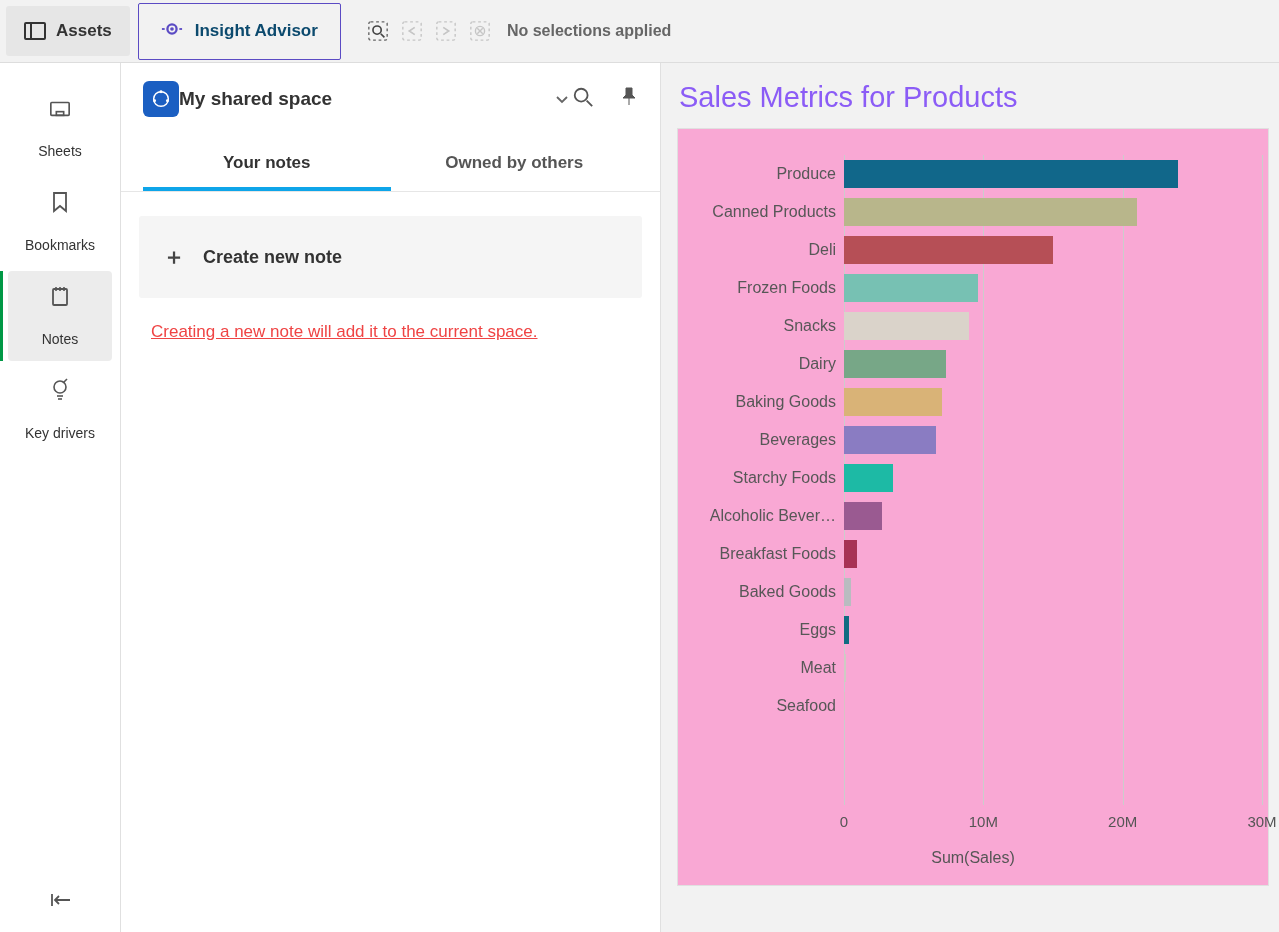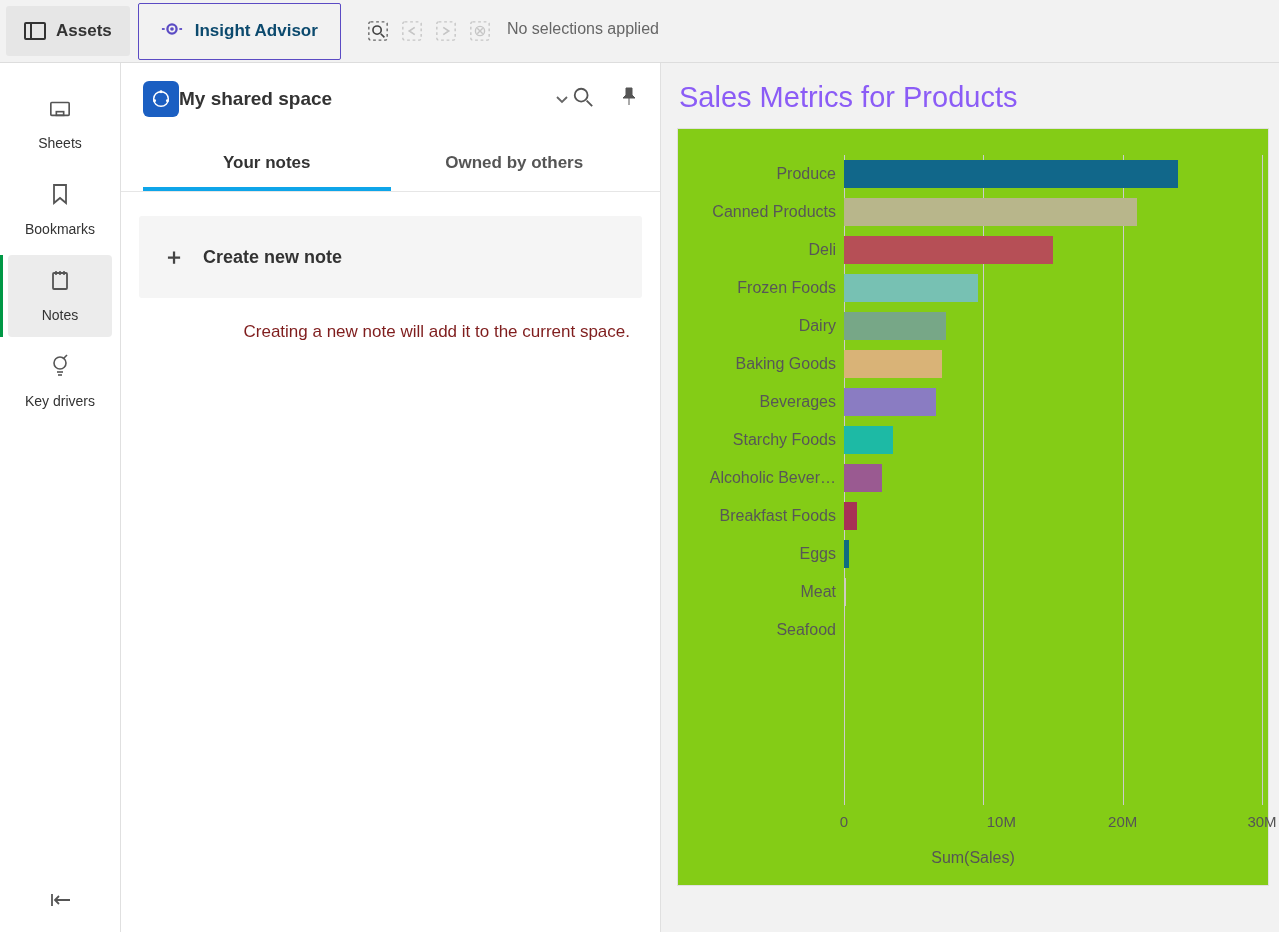--- a/index.html
+++ b/index.html
@@ -1,52 +1,52 @@
 <!DOCTYPE html>
 <html><head>
 <meta charset="utf-8">
 <style>
   * { box-sizing: border-box; margin: 0; padding: 0; }
   body { font-family: -apple-system, BlinkMacSystemFont, "Segoe UI", Arial, sans-serif; background: #f2f2f2; color: #333; width: 1279px; height: 932px; overflow: hidden; }
   
   .topbar { display: flex; align-items: center; height: 63px; border-bottom: 1px solid #ddd; background: #f2f2f2; }
   .assets-btn { display: flex; align-items: center; gap: 10px; padding: 14px 18px; margin: 6px; background: #e6e6e6; border-radius: 3px; cursor: pointer; font-size: 17px; font-weight: 600; color: #333; }
   .insight-btn { display: flex; align-items: center; gap: 12px; padding: 14px 22px; border: 1px solid #5b4bc4; border-radius: 2px; margin-left: 2px; cursor: pointer; font-size: 17px; font-weight: 600; color: #0c4a6e; }
-  .sel-toolbar { display: flex; gap: 12px; margin-left: 26px; }
+  .sel-toolbar { display: flex; align-items: center; gap: 12px; margin-left: 26px; font-weight: bold; }
   .sel-icon { width: 22px; height: 22px; display: flex; align-items: center; justify-content: center; color: #888; }
   .sel-text { font-size: 16px; color: #666; margin-left: 4px; }
 
   .main { display: flex; height: 869px; }
   
   .rail { width: 121px; background: #fff; border-right: 1px solid #e0e0e0; display: flex; flex-direction: column; padding-top: 18px; position: relative; }
-  .rail-item { display: flex; flex-direction: column; align-items: center; gap: 16px; padding: 14px 4px; font-size: 14px; color: #333; cursor: pointer; border-radius: 4px; margin: 2px 8px; position: relative; }
+  .rail-item { display: flex; flex-direction: column; align-items: center; gap: 24px; padding: 14px 4px; font-size: 14px; color: #333; cursor: pointer; border-radius: 4px; margin: 2px 8px; position: relative; }
   .rail-item.active { background: #ececec; }
   .rail-item.active::before { content: ""; position: absolute; left: -8px; top: 0; bottom: 0; width: 3px; background: #009845; }
   .rail-icon { width: 22px; height: 22px; display: flex; align-items: center; justify-content: center; color: #555; }
   .rail-collapse { position: absolute; bottom: 20px; left: 50px; color: #555; cursor: pointer; }
 
   .notes-panel { width: 540px; background: #fff; border-right: 1px solid #e0e0e0; display: flex; flex-direction: column; }
   .np-header { display: flex; align-items: center; padding: 18px 22px 10px; }
   .space-icon { width: 36px; height: 36px; background: #1b5fc2; border-radius: 6px; display: flex; align-items: center; justify-content: center; color: #fff; }
   .space-name { font-size: 19px; font-weight: 600; flex: 1; }
   .np-caret { color: #666; cursor: pointer; padding: 4px; }
   .np-actions { margin-left: auto; display: flex; gap: 26px; color: #555; }
   .np-actions > * { cursor: pointer; }
   
   .tabs { display: flex; padding: 0 22px; border-bottom: 1px solid #e6e6e6; margin-top: 10px; }
   .tab { flex: 1; text-align: center; padding: 16px 0 14px; font-size: 17px; color: #555; cursor: pointer; font-weight: 600; }
   .tab.active { color: #333; border-bottom: 4px solid #0ea5e9; }
 
   .create-card { margin: 24px 18px 16px; padding: 26px 24px; background: #f5f5f5; border-radius: 3px; display: flex; align-items: center; gap: 18px; font-size: 18px; font-weight: 600; color: #333; cursor: pointer; }
   .plus-icon { font-size: 22px; color: #444; }
-  .hint { text-align: right; color: #7f1d1d; font-size: 17px; padding: 8px 30px; }
+  .hint { text-align: left; color: #ef4444; font-size: 17px; padding: 8px 30px; text-decoration: underline; }
 
   .chart-area { flex: 1; padding: 18px 10px 0 16px; background: #f2f2f2; overflow: hidden; }
   .chart-title { font-size: 29px; color: #8b5cf6; font-weight: 400; margin-bottom: 14px; margin-left: 2px; }
-  .chart-card { background: #84cc16; border: 1px solid #e0e0e0; padding: 26px 6px 18px 6px; }
+  .chart-card { background: #f9a8d4; border: 1px solid #e0e0e0; padding: 26px 6px 18px 6px; }
   .bars-wrap { position: relative; height: 650px; }
   .bar-row { display: flex; align-items: center; height: 38px; }
   .bar-label { width: 160px; text-align: right; padding-right: 8px; font-size: 16px; color: #575757; white-space: nowrap; overflow: hidden; text-overflow: ellipsis; }
   .bar-track { flex: 1; height: 28px; position: relative; }
   .bar-fill { height: 100%; }
   .axis-labels { position: relative; height: 40px; margin-left: 160px; }
   .axis-tick { position: absolute; transform: translateX(-50%); font-size: 15px; color: #555; top: 8px; }
   .axis-title { text-align: center; font-size: 16px; color: #555; margin-top: 4px; }
 </style>
 </head>
@@ -223,20 +223,26 @@
               <div class="bar-fill" style="width: 50%; background: rgb(182, 79, 86);"></div>
             </div>
           </div>
           <div class="bar-row">
             <div class="bar-label">Frozen Foods</div>
             <div class="bar-track">
               <div class="bar-fill" style="width: 32%; background: rgb(119, 193, 179);"></div>
             </div>
           </div>
           <div class="bar-row">
+            <div class="bar-label">Snacks</div>
+            <div class="bar-track">
+              <div class="bar-fill" style="width: 30%; background: rgb(218, 211, 202);"></div>
+            </div>
+          </div>
+          <div class="bar-row">
             <div class="bar-label">Dairy</div>
             <div class="bar-track">
               <div class="bar-fill" style="width: 24.3333%; background: rgb(119, 167, 135);"></div>
             </div>
           </div>
           <div class="bar-row">
             <div class="bar-label">Baking Goods</div>
             <div class="bar-track">
               <div class="bar-fill" style="width: 23.3333%; background: rgb(217, 179, 119);"></div>
             </div>
@@ -256,20 +262,26 @@
           <div class="bar-row">
             <div class="bar-label">Alcoholic Bever…</div>
             <div class="bar-track">
               <div class="bar-fill" style="width: 9%; background: rgb(154, 90, 145);"></div>
             </div>
           </div>
           <div class="bar-row">
             <div class="bar-label">Breakfast Foods</div>
             <div class="bar-track">
               <div class="bar-fill" style="width: 3%; background: rgb(167, 50, 85);"></div>
+            </div>
+          </div>
+          <div class="bar-row">
+            <div class="bar-label">Baked Goods</div>
+            <div class="bar-track">
+              <div class="bar-fill" style="width: 1.66667%; background: rgb(185, 188, 192);"></div>
             </div>
           </div>
           <div class="bar-row">
             <div class="bar-label">Eggs</div>
             <div class="bar-track">
               <div class="bar-fill" style="width: 1.16667%; background: rgb(15, 108, 129);"></div>
             </div>
           </div>
           <div class="bar-row">
             <div class="bar-label">Meat</div>
@@ -279,20 +291,20 @@
           </div>
           <div class="bar-row">
             <div class="bar-label">Seafood</div>
             <div class="bar-track">
               <div class="bar-fill" style="width: 0.2%; background: rgb(217, 194, 198);"></div>
             </div>
           </div>
         </div>
       <div class="axis-labels" id="axis-labels">
           <span class="axis-tick" style="left: 0%;">0</span>
-          <span class="axis-tick" style="left: 33.3333%; margin-left: 18px;">10M</span>
+          <span class="axis-tick" style="left: 33.3333%;">10M</span>
           <span class="axis-tick" style="left: 66.6667%;">20M</span>
           <span class="axis-tick" style="left: 100%;">30M</span>
         </div>
       <div class="axis-title">Sum(Sales)</div>
     </div>
   </div>
 </div>
 
 </body></html>

